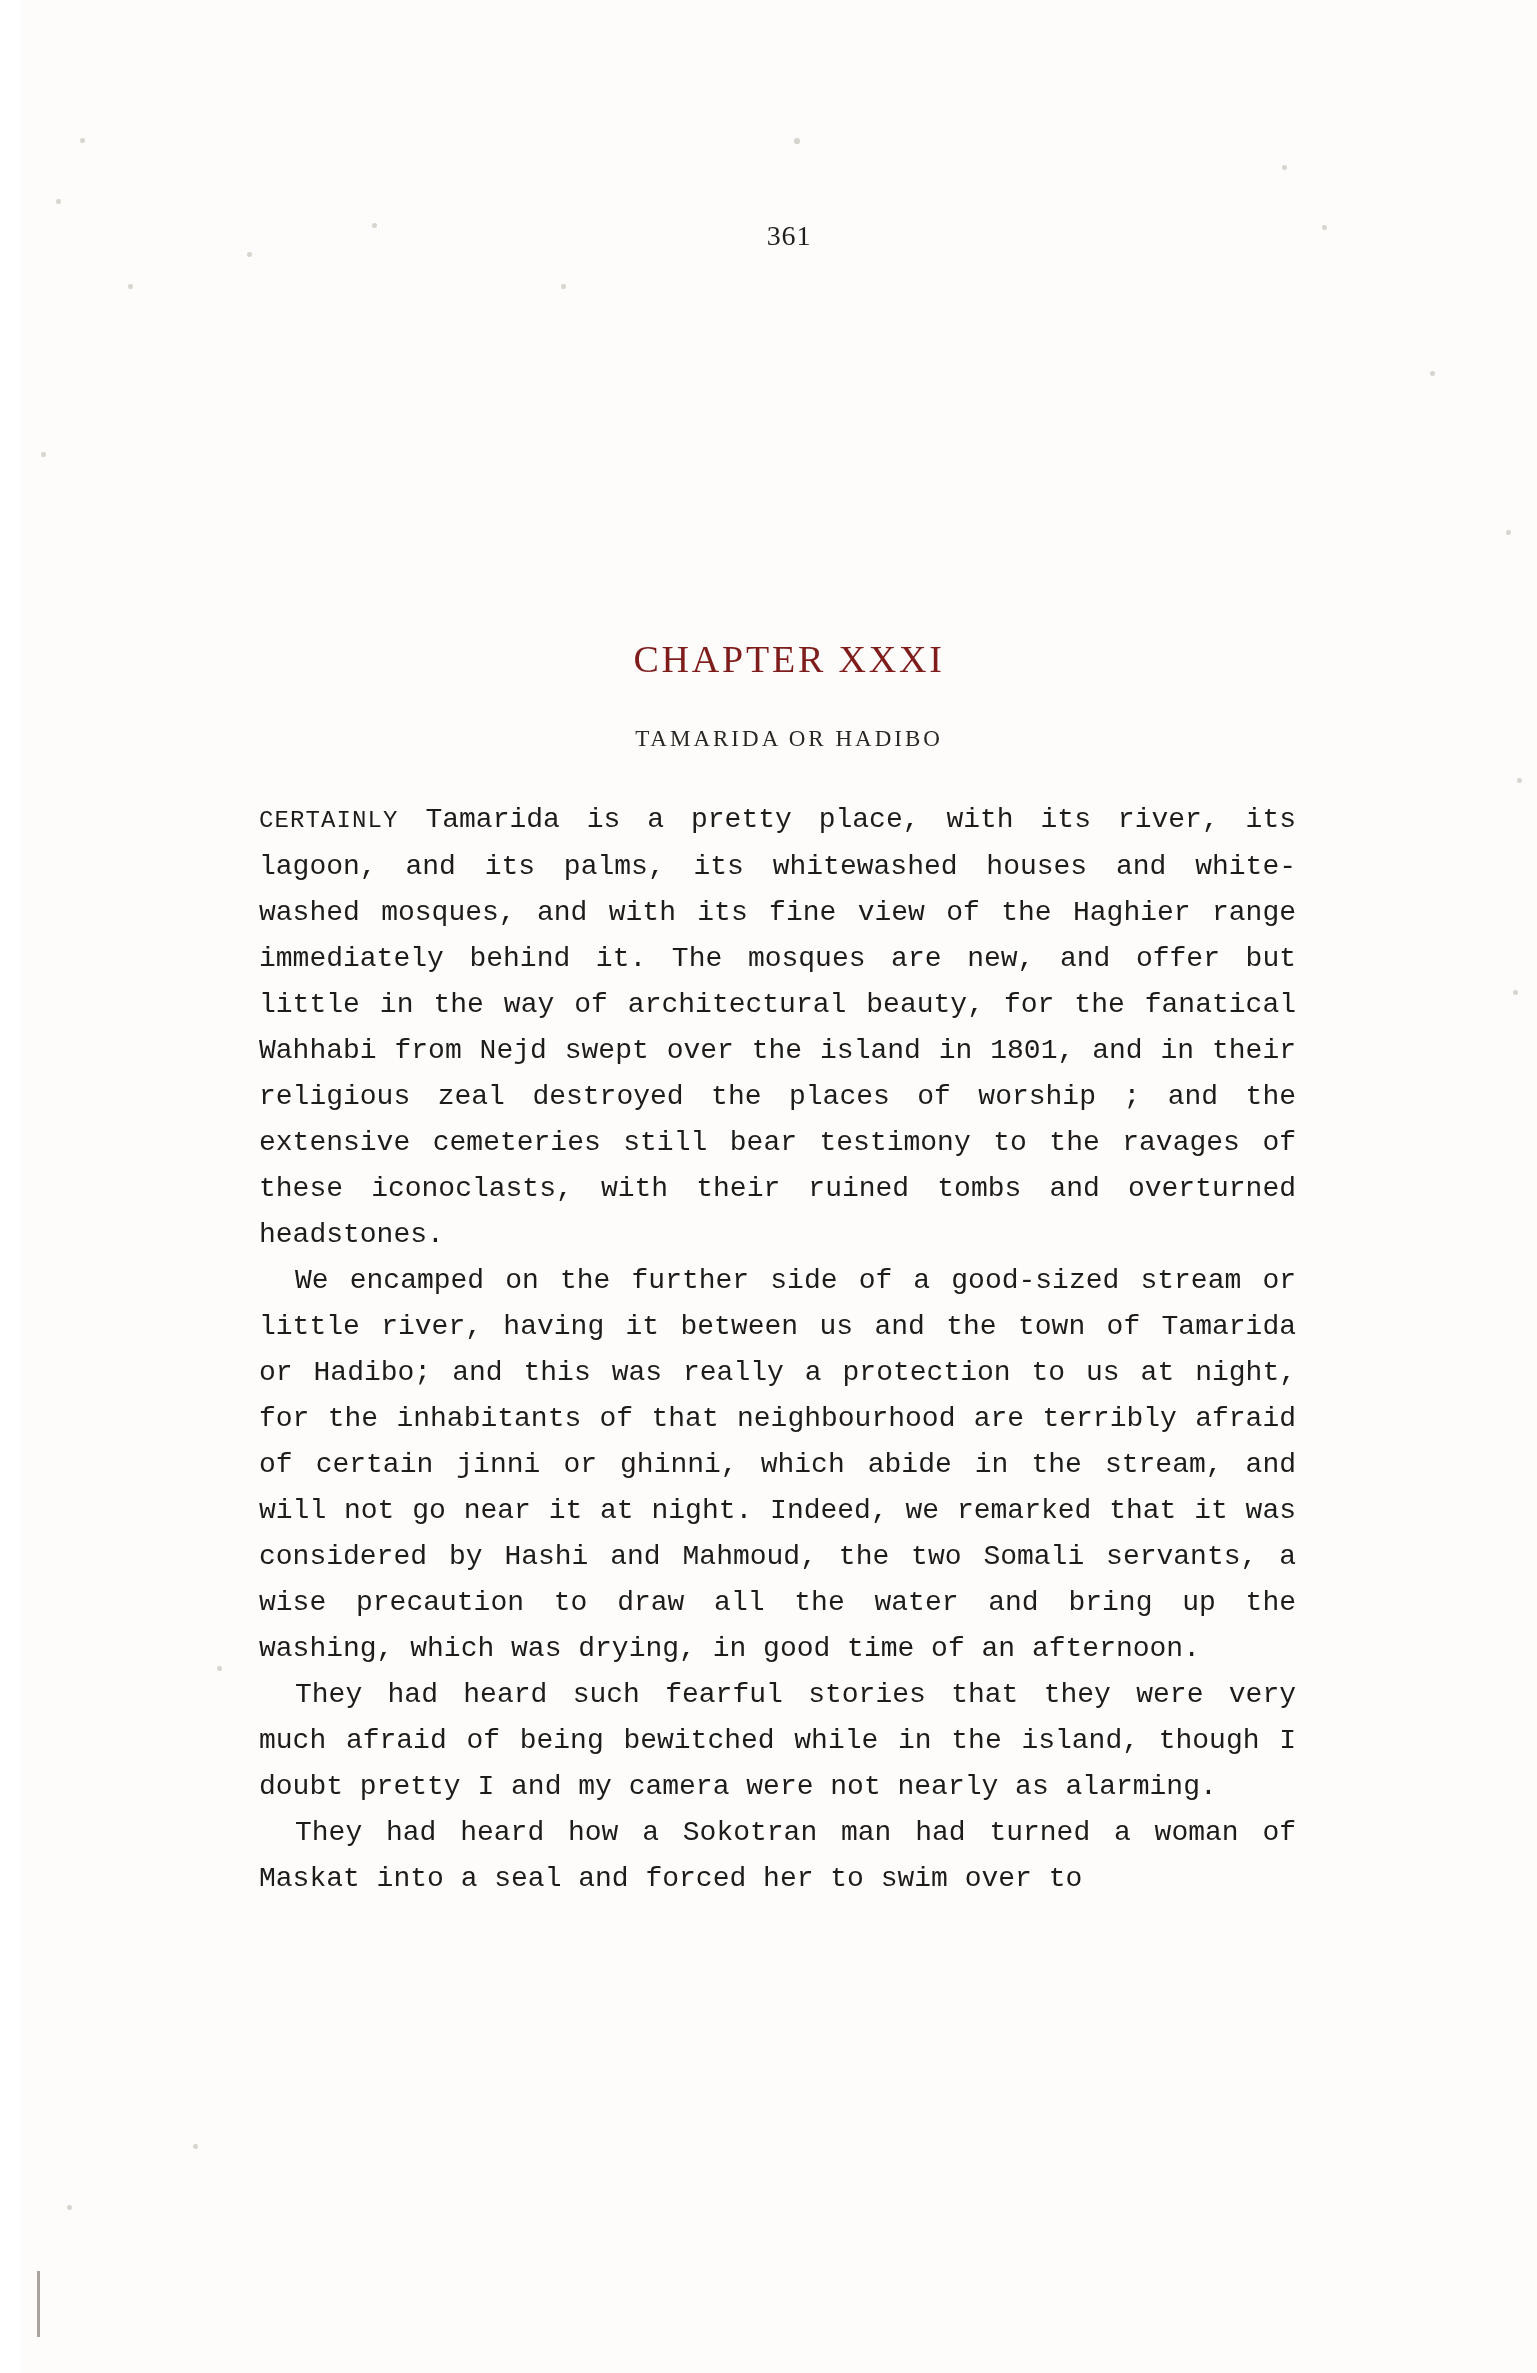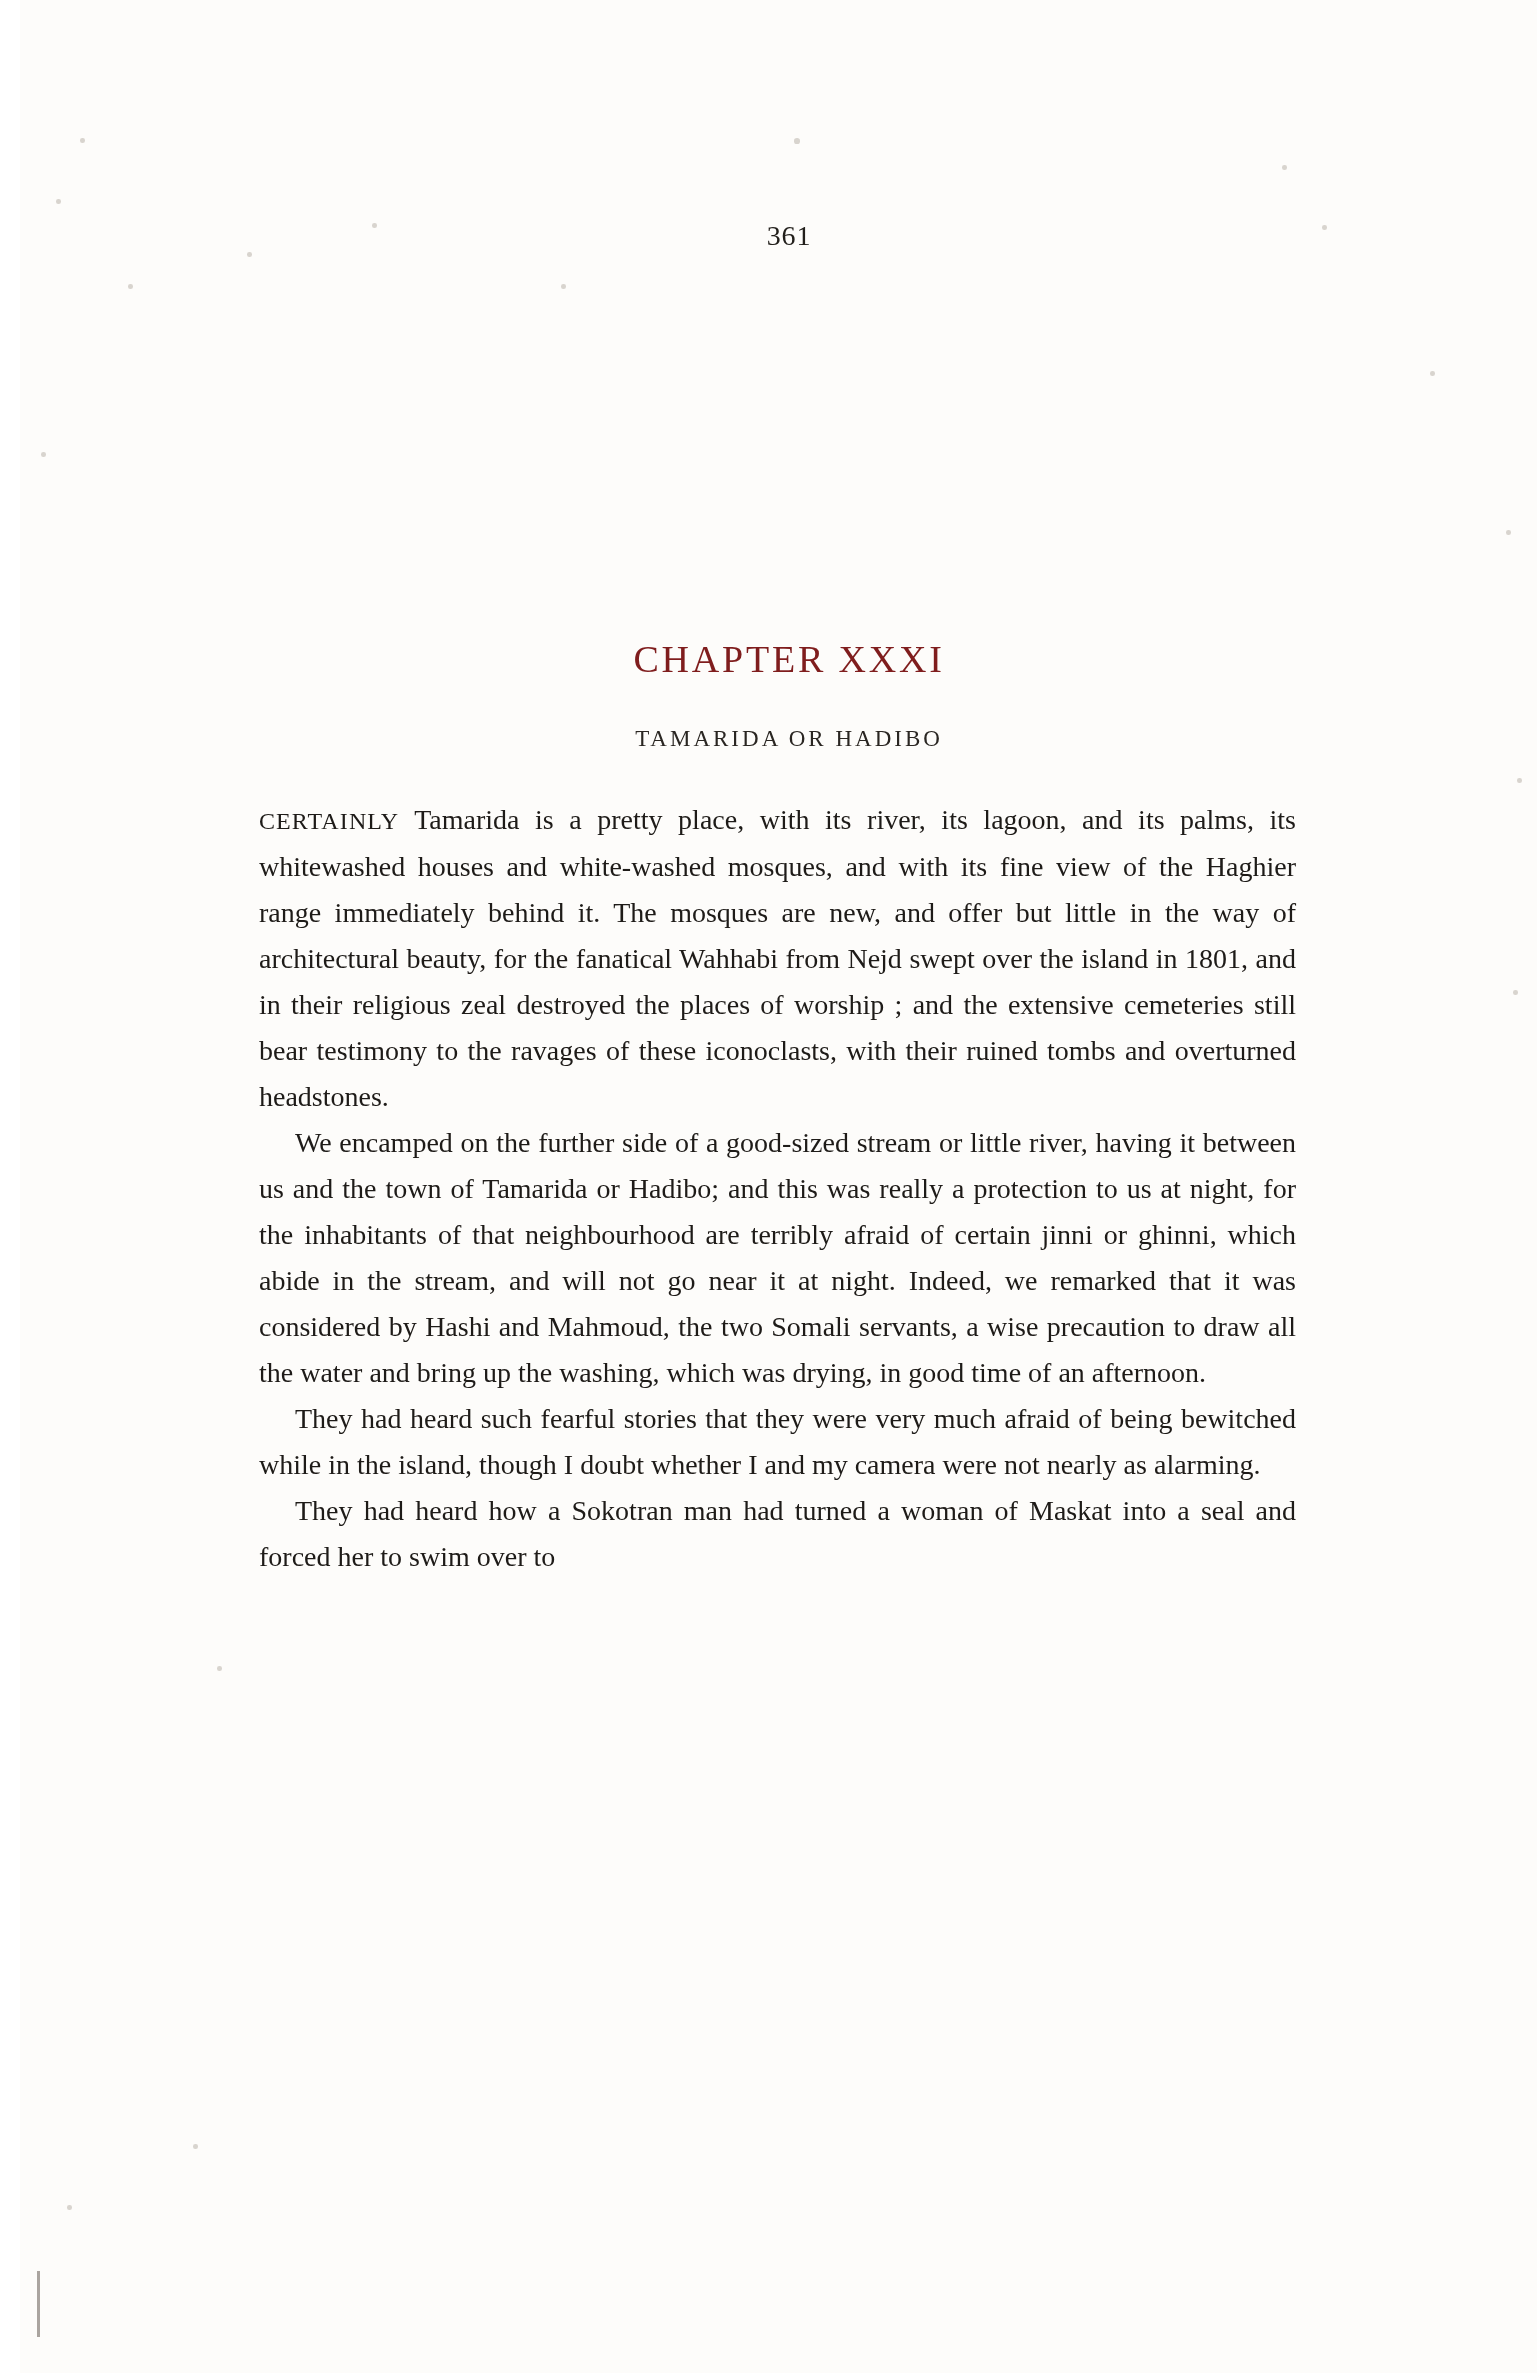--- a/index.html
+++ b/index.html
@@ -68,20 +68,21 @@
     width: 1037px;
   }
   p.para {
     margin: 0;
     font-size: 28px;
     line-height: 46px;
     text-align: justify;
     text-justify: inter-word;
     color: #1e1b18;
     text-indent: 0;
+    font-family: Liberation Mono, monospace;
   }
   p.para + p.para {
     text-indent: 36px;
   }
   .smallcaps {
     font-size: 24px;
     letter-spacing: 1.1px;
   }
   .left-mark {
     position: absolute;
@@ -117,19 +118,19 @@
   <div class="speck" style="left:47px;  top:2205px; width:4.7px;  height:4.7px;"></div>
 
   <div class="folio">361</div>
 
   <div class="chapter-title">CHAPTER XXXI</div>
   <div class="chapter-subtitle">TAMARIDA OR HADIBO</div>
 
   <div class="body-block">
     <p class="para"><span class="smallcaps">CERTAINLY</span> Tamarida is a pretty place, with its river, its lagoon, and its palms, its whitewashed houses and white-washed mosques, and with its fine view of the Haghier range immediately behind it. The mosques are new, and offer but little in the way of architectural beauty, for the fanatical Wahhabi from Nejd swept over the island in 1801, and in their religious zeal destroyed the places of worship ; and the extensive cemeteries still bear testimony to the ravages of these iconoclasts, with their ruined tombs and overturned headstones.</p>
     <p class="para">We encamped on the further side of a good-sized stream or little river, having it between us and the town of Tamarida or Hadibo; and this was really a protection to us at night, for the inhabitants of that neighbourhood are terribly afraid of certain jinni or ghinni, which abide in the stream, and will not go near it at night. Indeed, we remarked that it was considered by Hashi and Mahmoud, the two Somali servants, a wise precaution to draw all the water and bring up the washing, which was drying, in good time of an afternoon.</p>
-    <p class="para">They had heard such fearful stories that they were very much afraid of being bewitched while in the island, though I doubt whether I and my camera were not nearly as alarming.</p>
+    <p class="para">They had heard such fearful stories that they were very much afraid of being bewitched while in the island, though I doubt pretty I and my camera were not nearly as alarming.</p>
     <p class="para">They had heard how a Sokotran man had turned a woman of Maskat into a seal and forced her to swim over to</p>
   </div>
 
   <div class="left-mark"></div>
 </div>
 
 
 </body></html>

